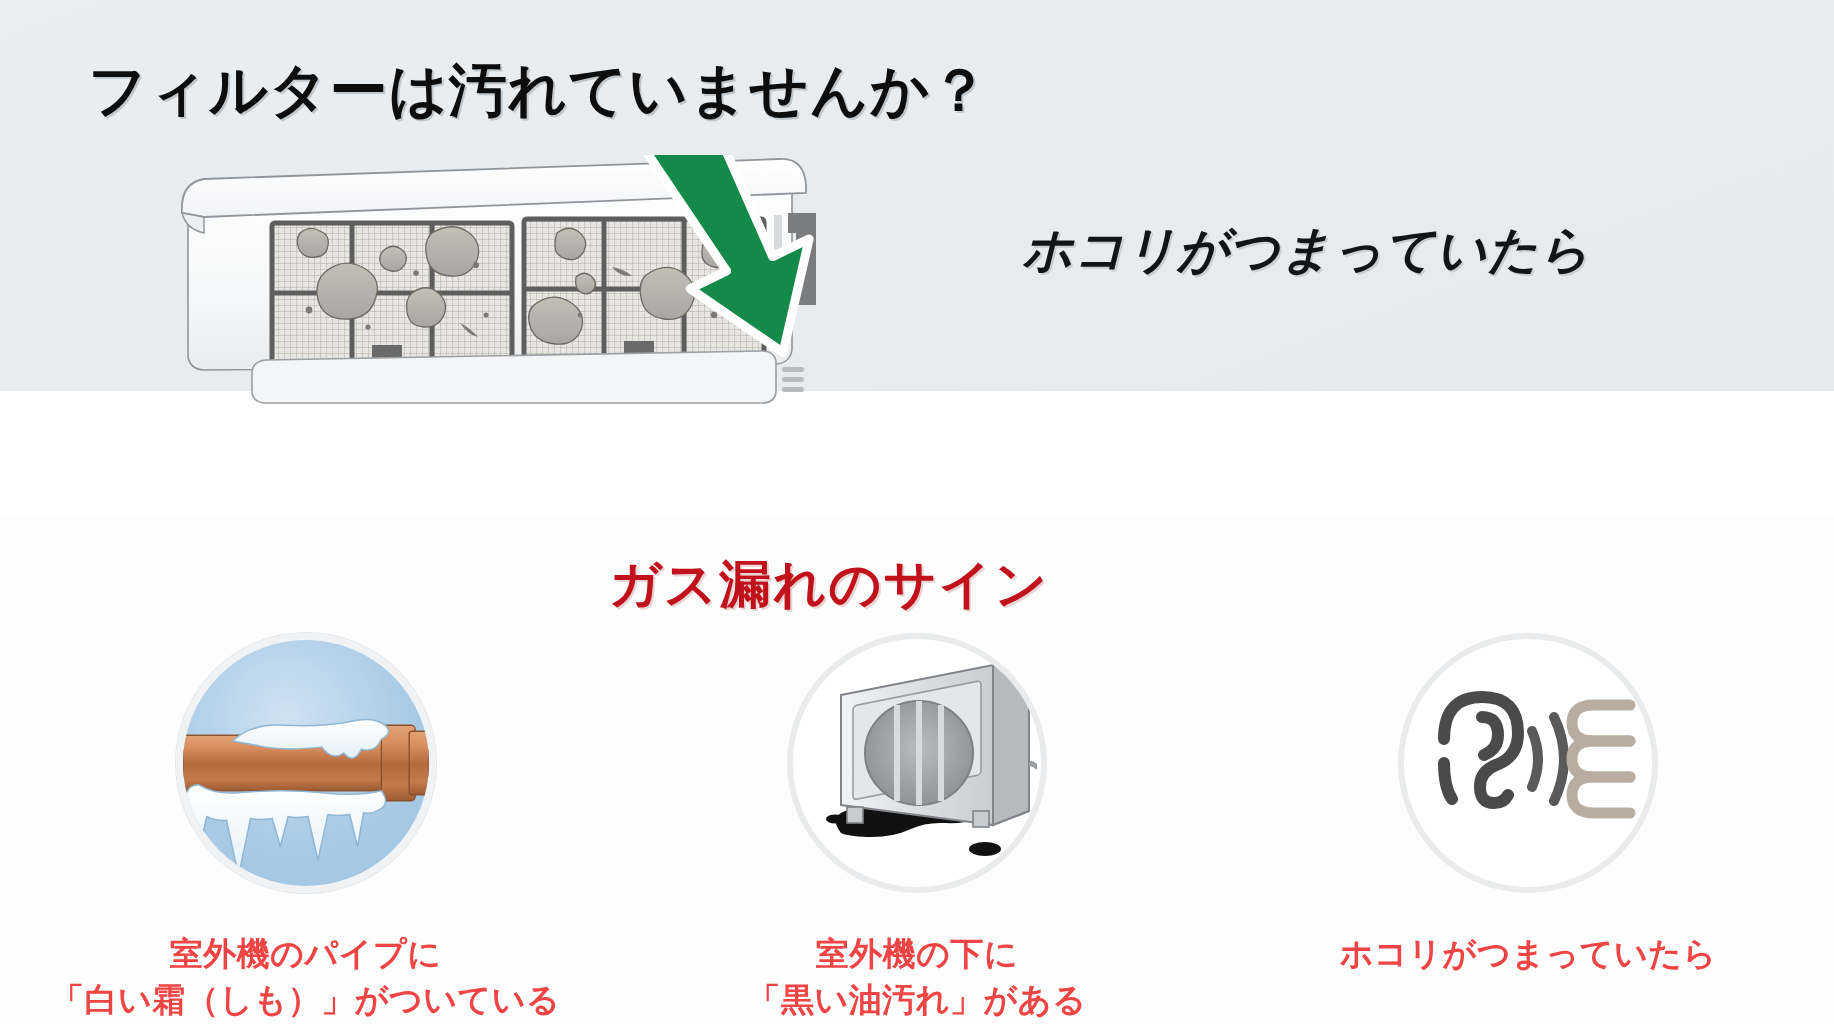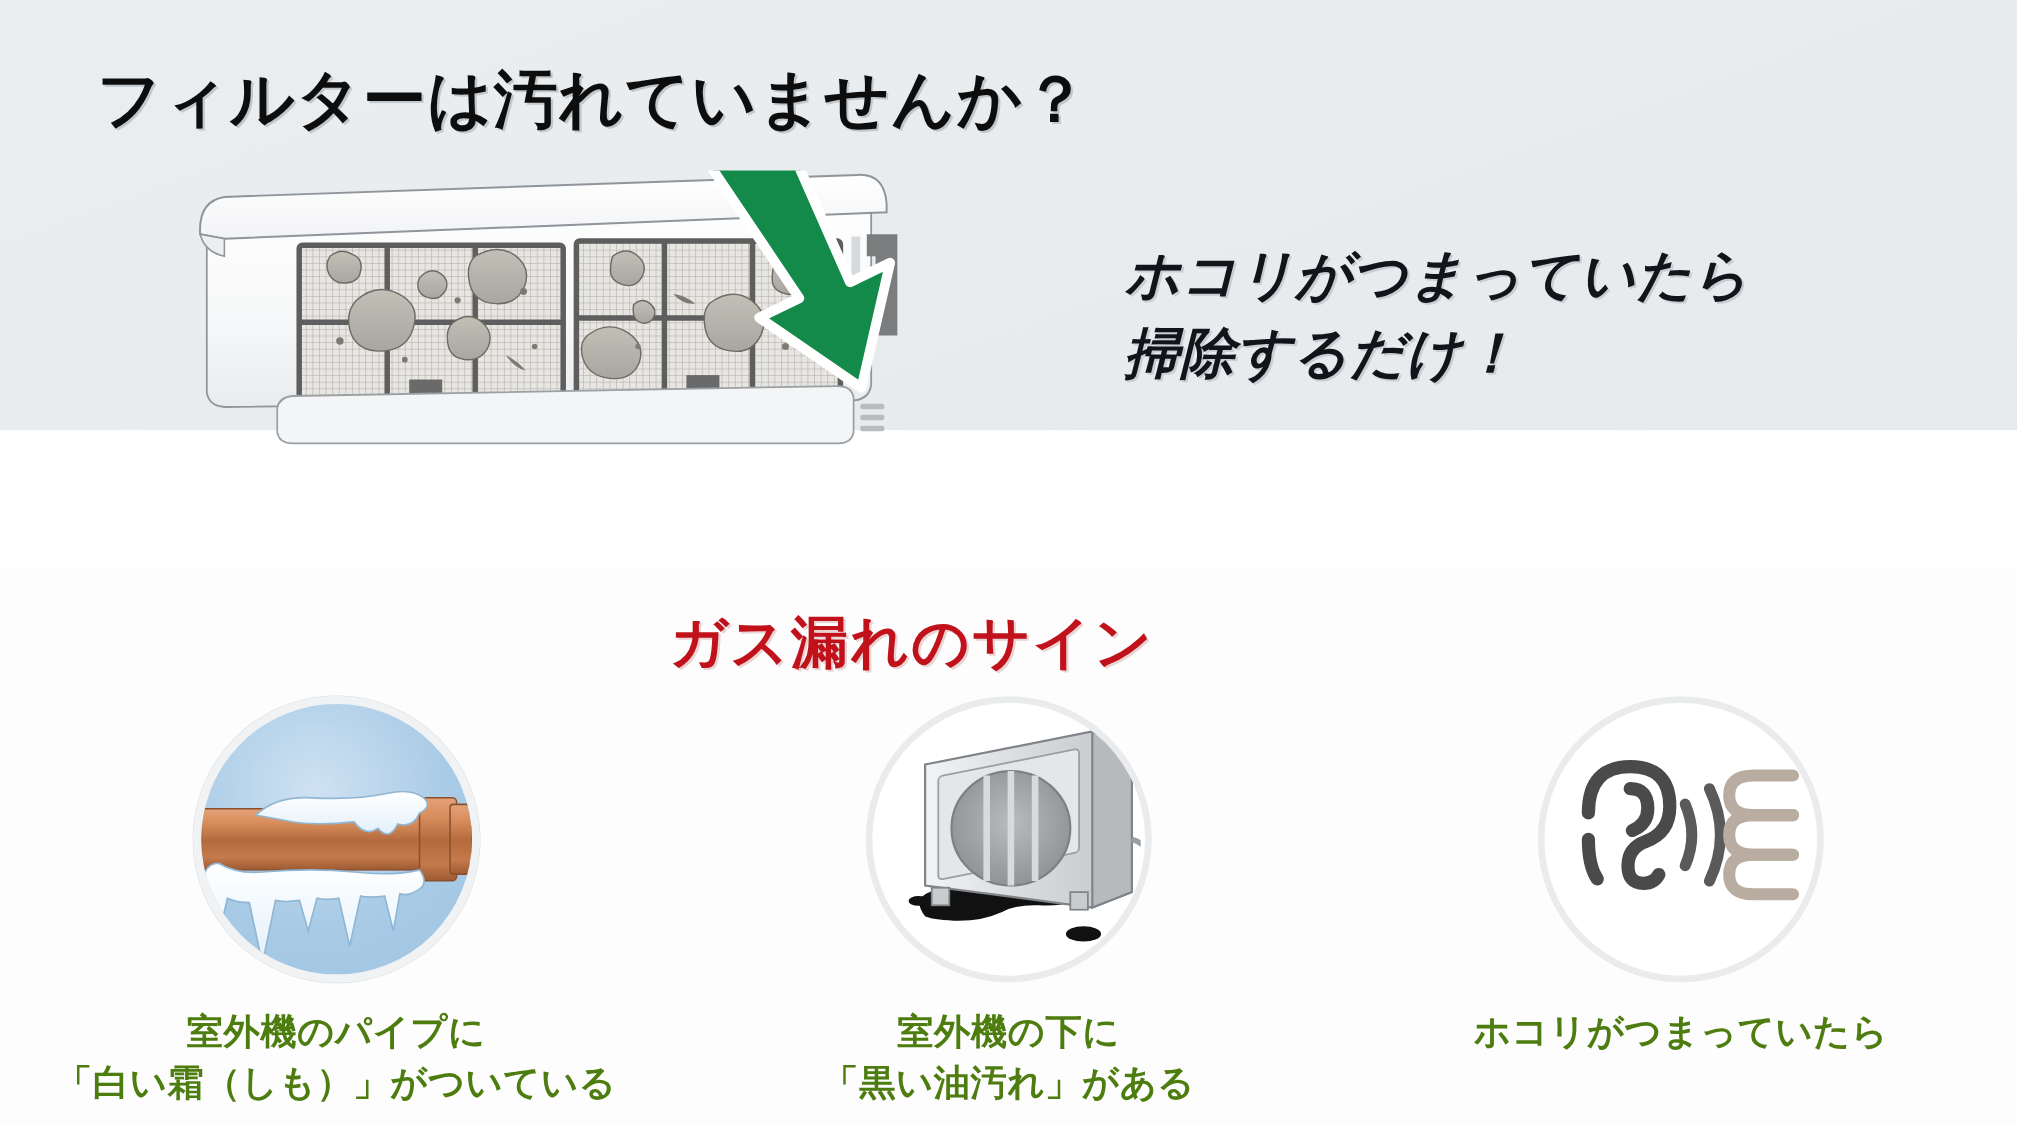--- a/index.html
+++ b/index.html
@@ -124,25 +124,25 @@
     background: radial-gradient(circle at 42% 32%, #cfe2f2 0%, #a9cbe6 55%, #9ec3e2 100%);
     border: 7px solid #f0f2f4;
     box-shadow: 0 0 0 1px #e2e6e9;
   }
   .circle-plain {
     background: #ffffff;
     border: 6px solid #e9ebed;
   }
 
   .sign-caption {
-    margin-top: 22px;
+    margin-top: 38px;
     text-align: center;
     font-size: 33px;
     font-weight: 700;
-    color: #4d7c0f;
+    color: #ef4444;
     line-height: 1.38;
     letter-spacing: 0.5px;
   }
   .sign-caption div { white-space: nowrap; }
 </style>
 </head>
 <body>
 
 <div id="page">
 
@@ -237,21 +237,20 @@
         </g>
 
         <g>
           <path d="M452,-8 L520,-42 L600,92 L634,70 L622,186 L522,134 L556,112 Z" fill="#138a4a" stroke="#ffffff" stroke-width="9" stroke-linejoin="round" transform="rotate(7 520 70)"></path>
         </g>
       </svg>
     </div>
 
     <div id="side-copy">
       <div>ホコリがつまっていたら</div>
-      <div>掃除するだけ！</div>
     </div>
   </div>
 
   <div id="divider"></div>
 
   <div id="bottom-section">
 
     <div id="gas-heading">ガス漏れのサイン</div>
 
     <div id="signs-row">

